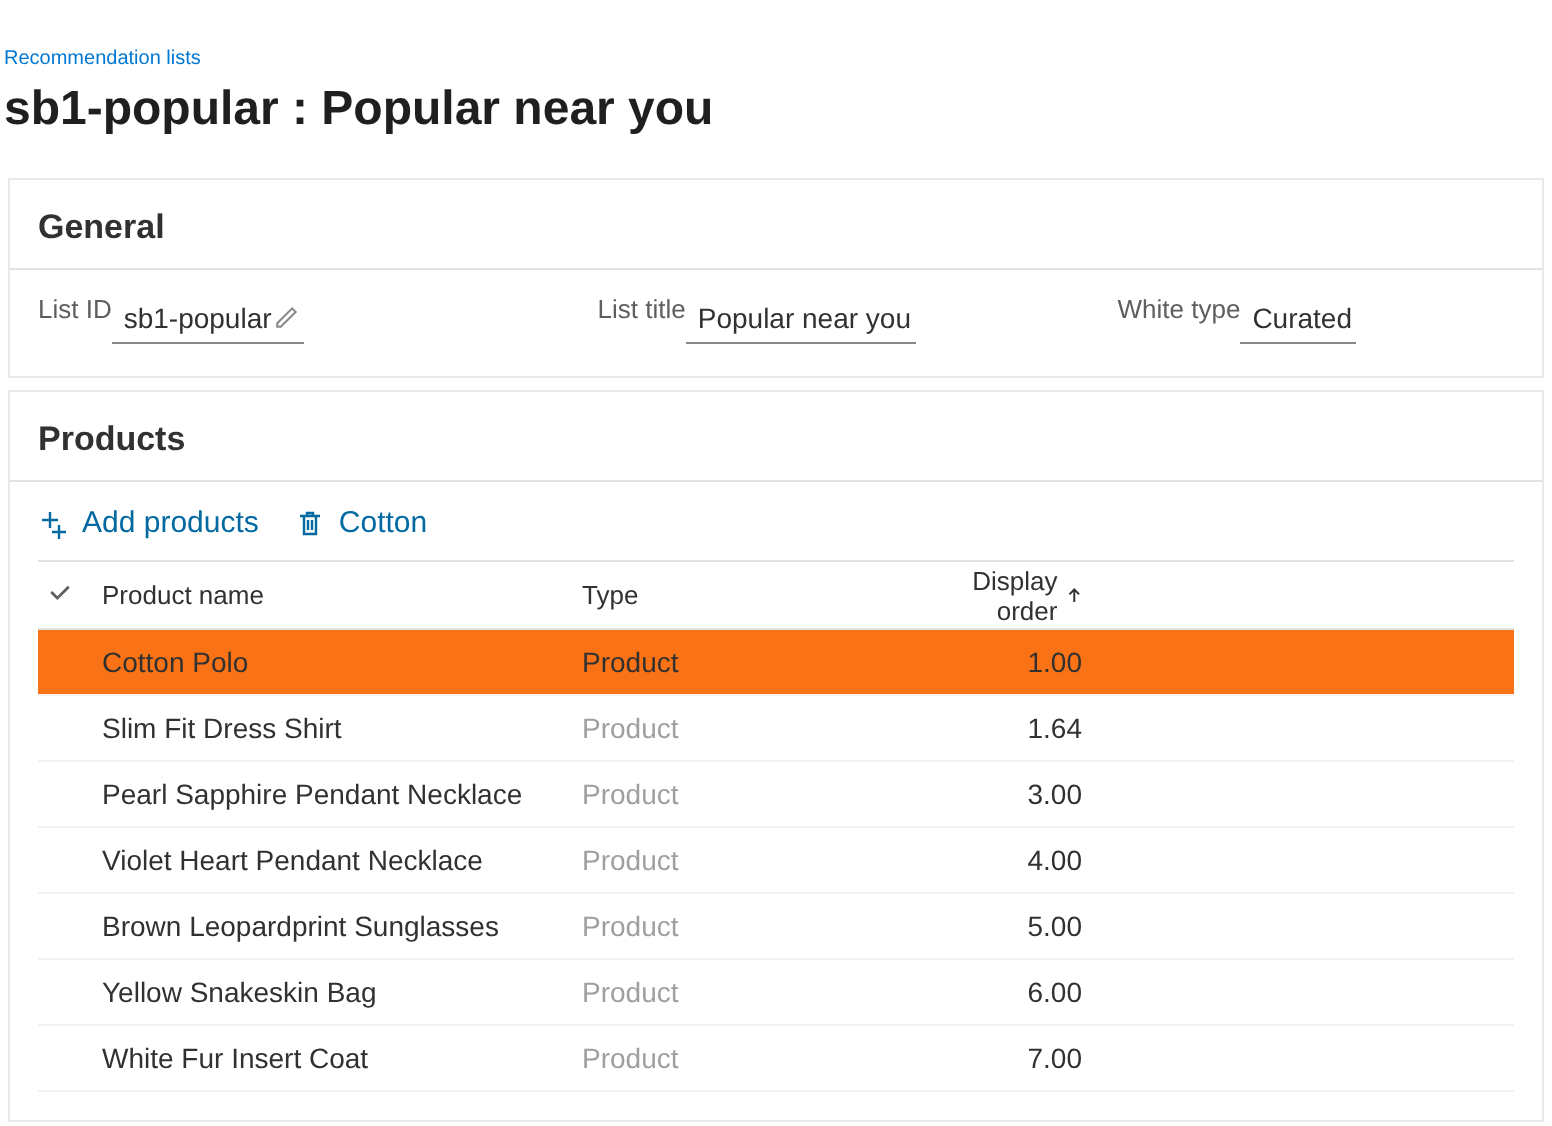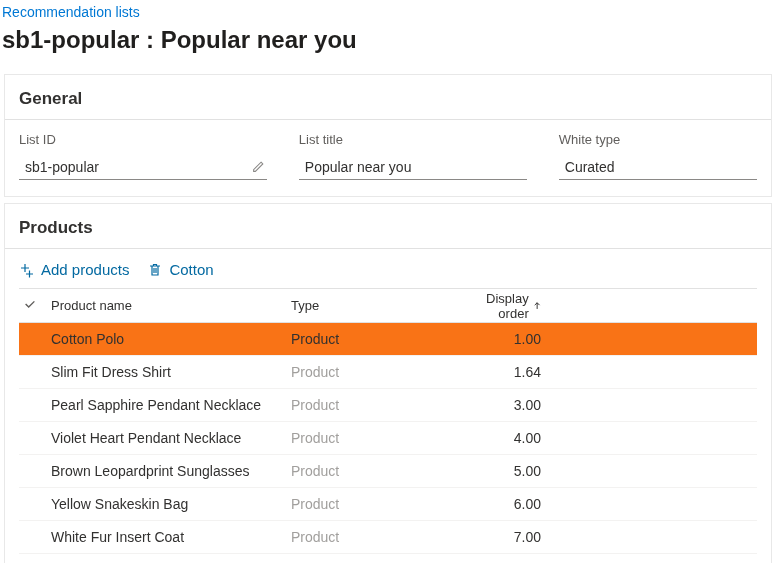--- a/index.html
+++ b/index.html
@@ -6,22 +6,23 @@
     body {
       font-family: "Segoe UI", -apple-system, sans-serif;
       background: #fff;
       color: #323130;
       font-size: 14px;
       width: 776px;
     }
     .page { padding: 0; }
     .breadcrumb {
       color: #0078d4;
-      font-size: 14px;
+      font-size: 10px;
       padding: 4px 2px 4px 2px;
+      margin-top: 20px;
     }
     .breadcrumb span { cursor: pointer; }
     .page-title {
       font-size: 24px;
       font-weight: 600;
       color: #201f1e;
       padding: 2px 2px 14px 2px;
     }
     .panel {
       border: 1px solid #e8e8e8;
@@ -37,21 +38,21 @@
     .panel-divider {
       height: 1px;
       background: #e1e1e1;
       margin: 0 0 0 0;
     }
     .form-row {
       display: flex;
       gap: 32px;
       padding: 12px 14px 16px 14px;
     }
-    .form-field { display: flex; flex-direction: column; }
+    .form-field { display: flex; flex-direction: row; }
     .form-field-1 { width: 250px; }
     .form-field-2 { width: 230px; }
     .form-field-3 { width: 200px; }
     .form-label {
       font-size: 13px;
       color: #605e5c;
       margin-bottom: 8px;
     }
     .form-input-wrap {
       border-bottom: 1px solid #8a8886;

